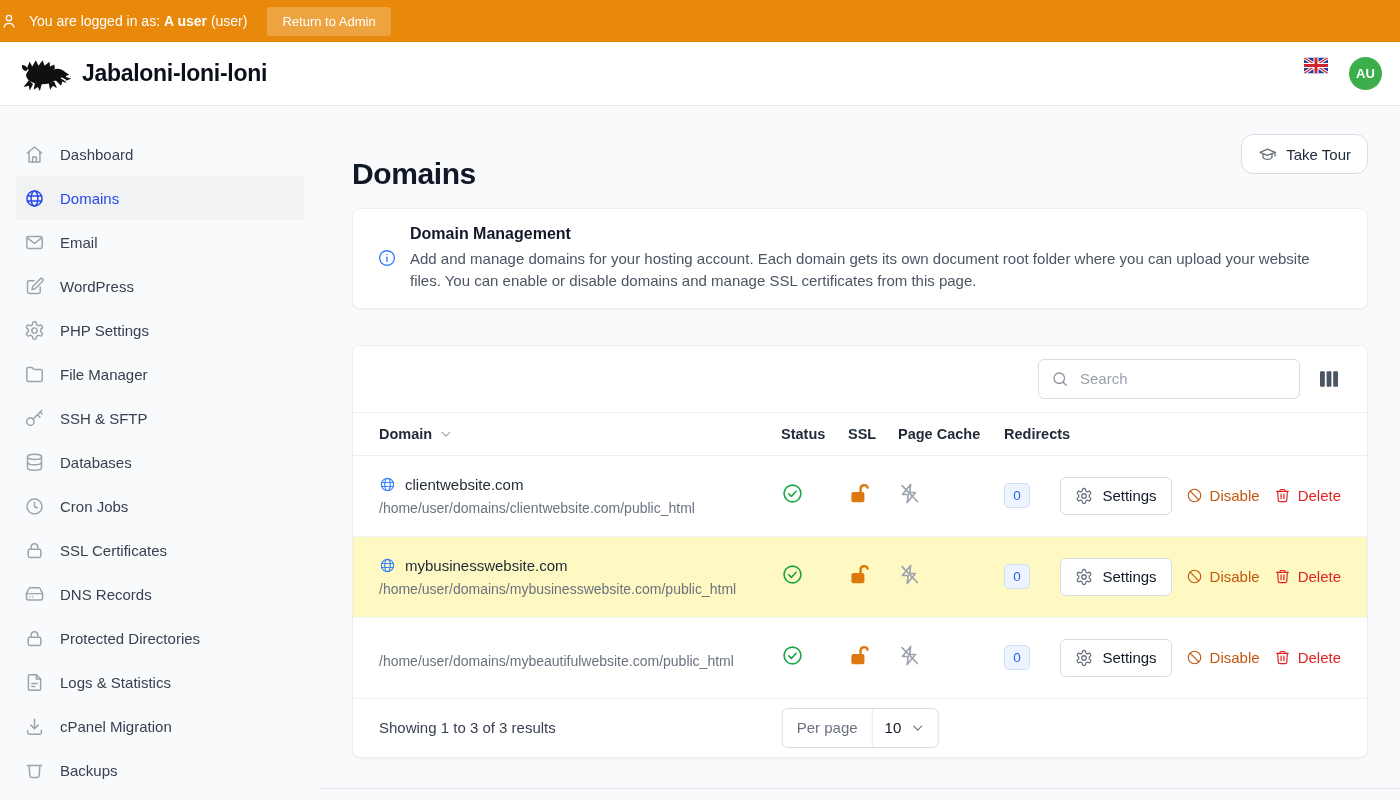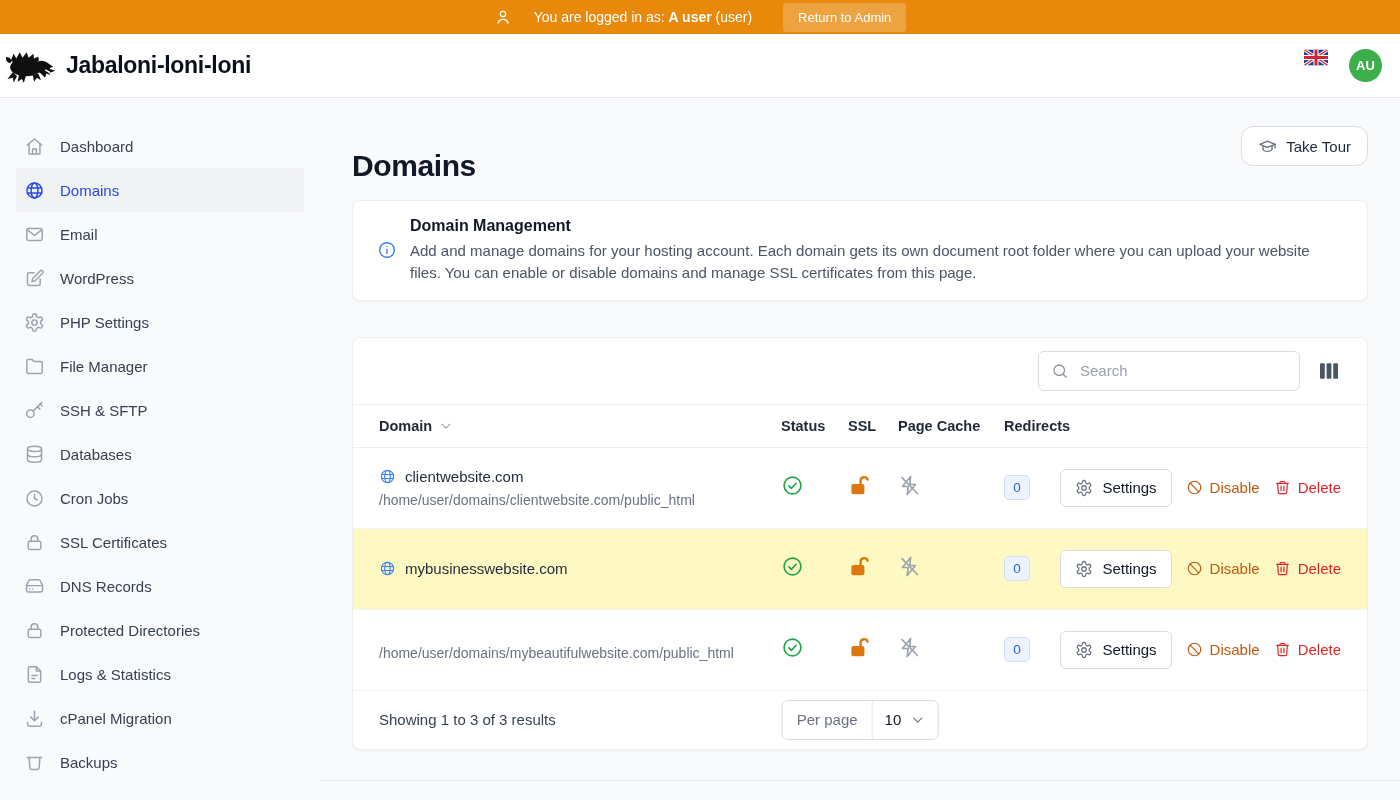--- a/index.html
+++ b/index.html
@@ -7,37 +7,37 @@
   body {
     width:1400px; height:800px; overflow:hidden;
     font-family:"Liberation Sans", sans-serif;
     background:#f9fafb; color:#111827;
   }
   .icon { display:inline-flex; flex:none; }
   .icon svg { width:100%; height:100%; display:block; }
 
   
   .banner {
-    height:34px; background:#E8890B; color:#fff;
-    display:flex; align-items:center; justify-content:center; gap:22px;
+    height:42px; background:#E8890B; color:#fff;
+    display:flex; align-items:center; justify-content:flex-start; gap:11px;
     font-size:14px;
   }
   .banner .icon { width:18px; height:18px; }
   .banner b { font-weight:700; }
   .banner-btn {
     background:rgba(255,255,255,.22); border:none; color:#fff;
     font-size:13px; padding:7px 15px; border-radius:3px; margin-left:9px;
     font-family:inherit; cursor:pointer;
   }
 
   
   .topbar {
     height:64px; background:#fff; border-bottom:1px solid #e5e7eb;
     display:flex; align-items:center; justify-content:space-between;
-    padding:0 18px 0 4px;
+    padding:0 18px 0 20px;
   }
   .brand { display:flex; align-items:center; gap:10px; }
   .brand .logo { width:52px; height:38px; }
   .brand-name { font-size:23px; font-weight:800; letter-spacing:-.3px; color:#0b0f19; }
   .topbar-right { display:flex; gap:21px; }
   .flag { width:24px; height:17px; cursor:pointer; }
   .avatar {
     width:33px; height:33px; border-radius:50%; background:#3CAE4C; color:#fff;
     font-size:13px; font-weight:700; display:flex; align-items:center; justify-content:center;
     cursor:pointer;
@@ -502,20 +502,21 @@
               <div class="domain-line">
                 <span class="icon">
                   <svg viewBox="0 0 24 24" fill="none" stroke="currentColor" stroke-width="1.7" stroke-linecap="round" stroke-linejoin="round">
                     <circle cx="12" cy="12" r="8.6"></circle>
                     <ellipse cx="12" cy="12" rx="3.9" ry="8.6"></ellipse>
                     <path d="M3.8 9.2h16.4M3.8 14.8h16.4"></path>
                   </svg>
                 </span>
                 <span class="domain-link">mybusinesswebsite.com</span>
               </div>
+              <div class="domain-path">/home/user/domains/mybusinesswebsite.com/public_html</div>
             </div>
             <div><span class="icon icon-status">
                 <svg viewBox="0 0 24 24" fill="none" stroke="currentColor" stroke-width="1.7" stroke-linecap="round" stroke-linejoin="round">
                   <circle cx="12" cy="12" r="8.8"></circle>
                   <path d="m8.2 12.4 2.6 2.6 5-5.3"></path>
                 </svg>
               </span></div>
             <div><span class="icon icon-ssl">
                 <svg viewBox="0 0 24 24" fill="none">
                   <path d="M12.6 10.8V6.8a3.6 3.6 0 0 1 7-1.2" stroke="currentColor" stroke-width="2.4" stroke-linecap="round" fill="none"></path>

